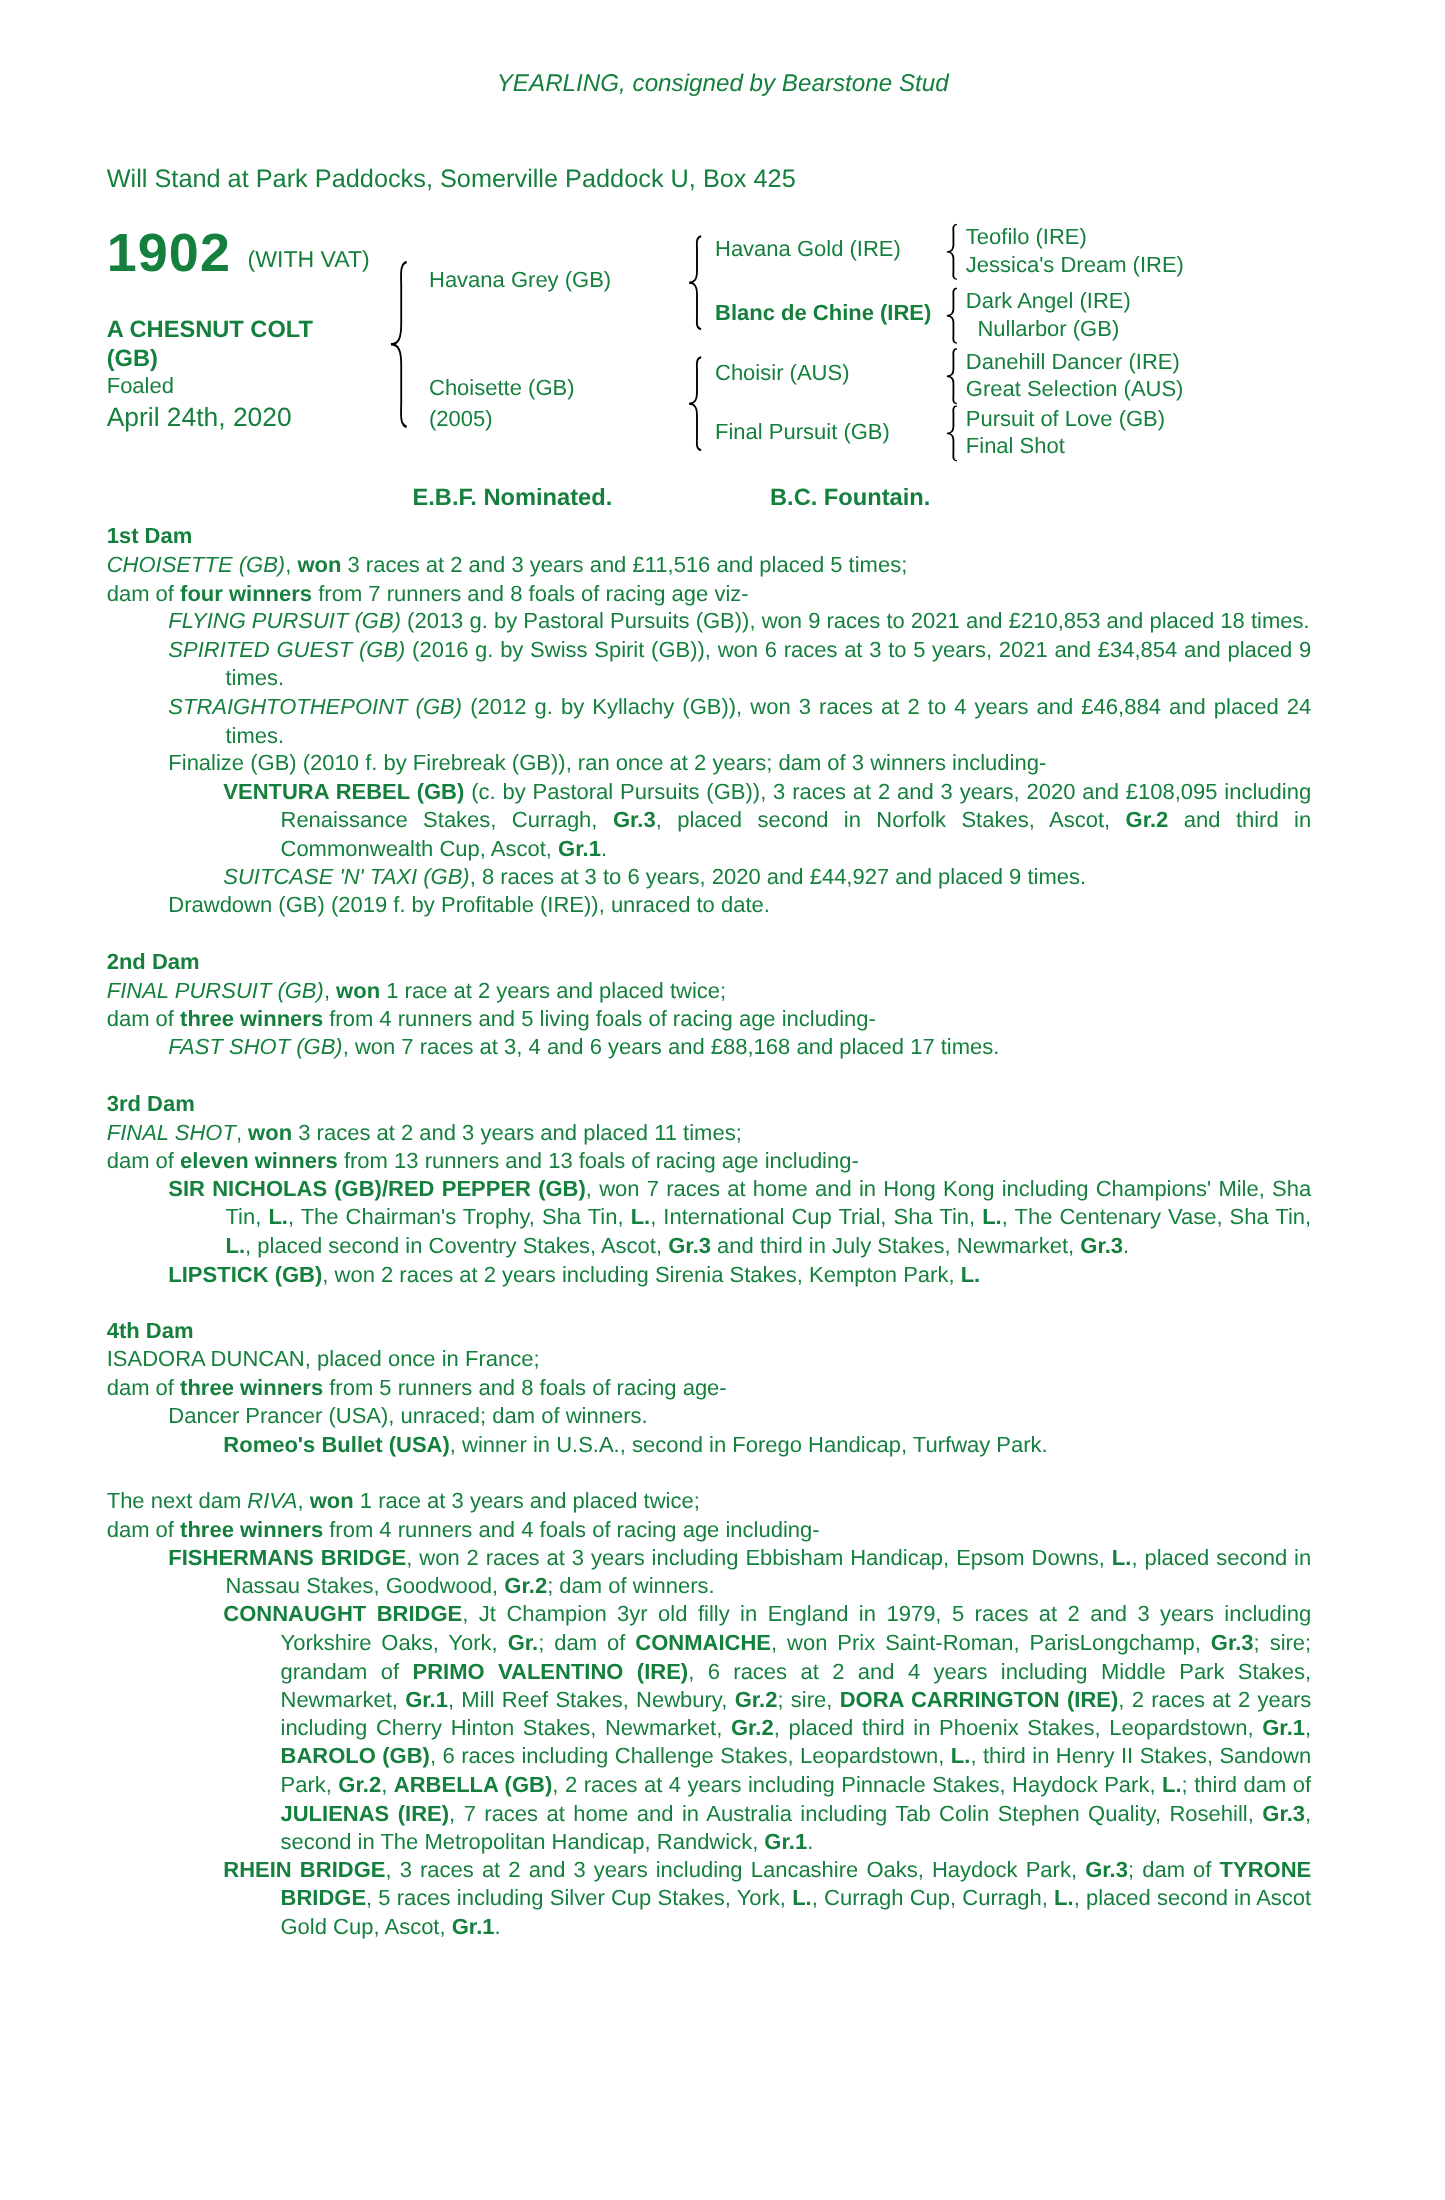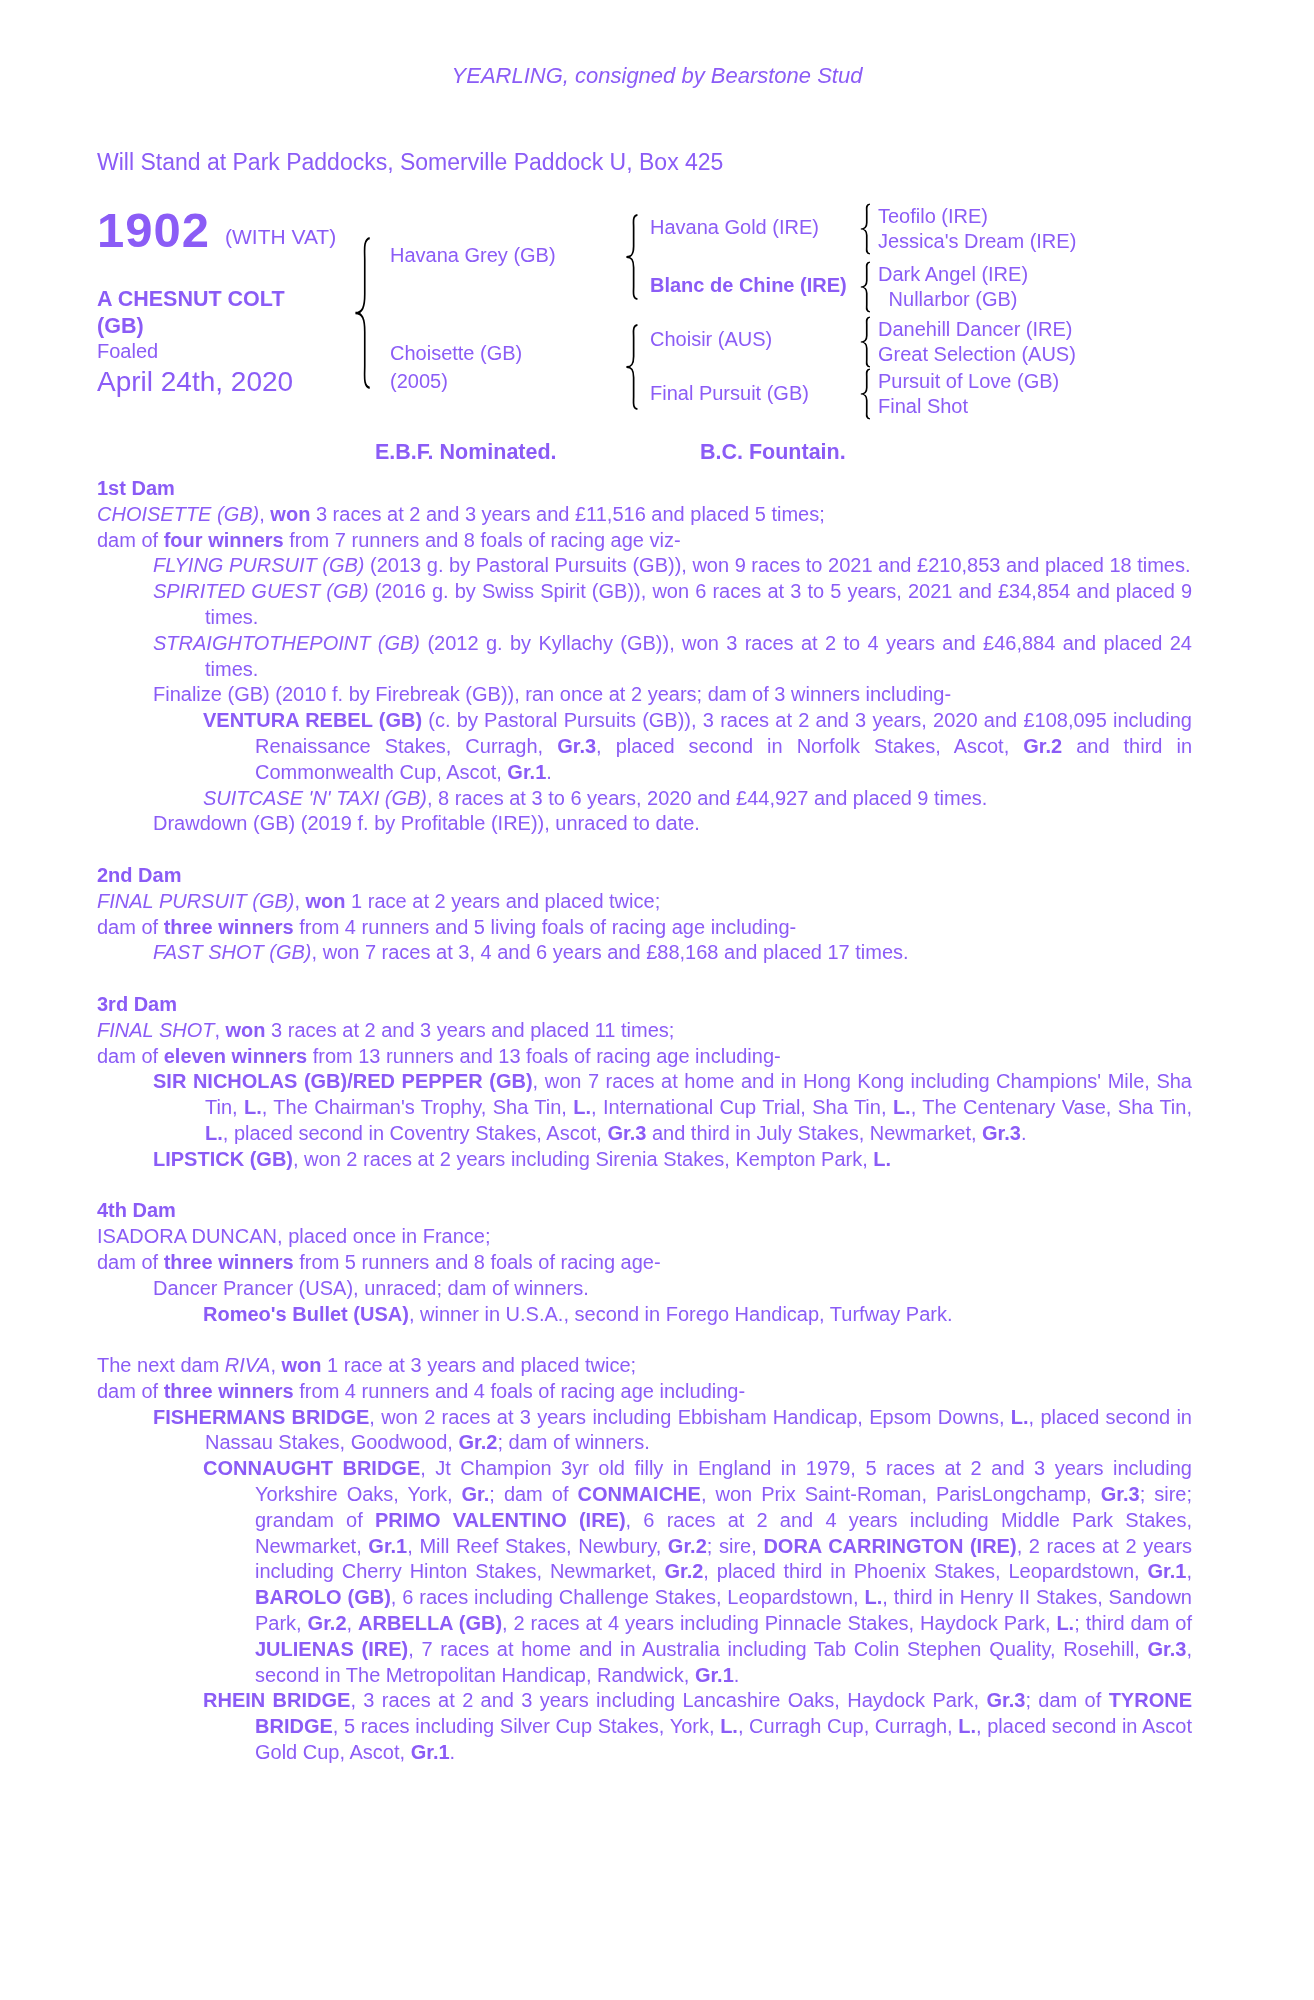--- a/index.html
+++ b/index.html
@@ -1,27 +1,27 @@
 <!DOCTYPE html>
 <html><head>
 <meta charset="utf-8">
 <style>
   html,body{margin:0;padding:0;background:#fff;}
-  .page{position:relative;width:1234px;height:2000px;background:#fff;color:#8b5cf6;
+  .page{position:relative;width:1234px;height:2000px;background:#fff;color:#15803d;
         font-family:"Liberation Sans",sans-serif;overflow:hidden;}
   .title{position:absolute;top:63px;left:0;width:1314px;text-align:center;
          font-style:italic;font-size:22px;}
   .stand-line{position:absolute;top:149px;left:97px;font-weight:normal;font-size:23px;text-align:right;}
   .lot-number{position:absolute;top:206px;left:97px;font-size:49px;font-weight:bold;
               letter-spacing:1px;line-height:1;}
   .vat-note{position:absolute;top:225px;left:225px;font-size:21px;}
   .colt-name{position:absolute;top:287px;left:97px;font-weight:bold;font-size:21.5px;}
   .colt-suffix{position:absolute;top:314px;left:97px;font-weight:bold;font-size:21.5px;}
   .foaled-label{position:absolute;top:340px;left:97px;font-size:20px;}
-  .foaled-date{position:absolute;top:366px;left:97px;font-size:28px;}
+  .foaled-date{position:absolute;top:366px;left:97px;font-size:24px;}
   .ped-name{position:absolute;font-size:20px;line-height:24.5px;white-space:nowrap;}
   .ped-pair{position:absolute;font-size:20px;line-height:24.5px;white-space:nowrap;}
   .ped-dam2{line-height:27.5px;}
   .brace{position:absolute;}
   .brace svg{display:block;width:100%;height:100%;}
   .nom{position:absolute;font-weight:bold;font-size:21.5px;white-space:nowrap;}
   .nom-ebf{top:440px;left:375px;}
   .nom-bc{top:440px;left:700px;}
   .body-text{position:absolute;top:476px;left:97px;width:1095px;
              font-size:20px;line-height:25.8px;}

